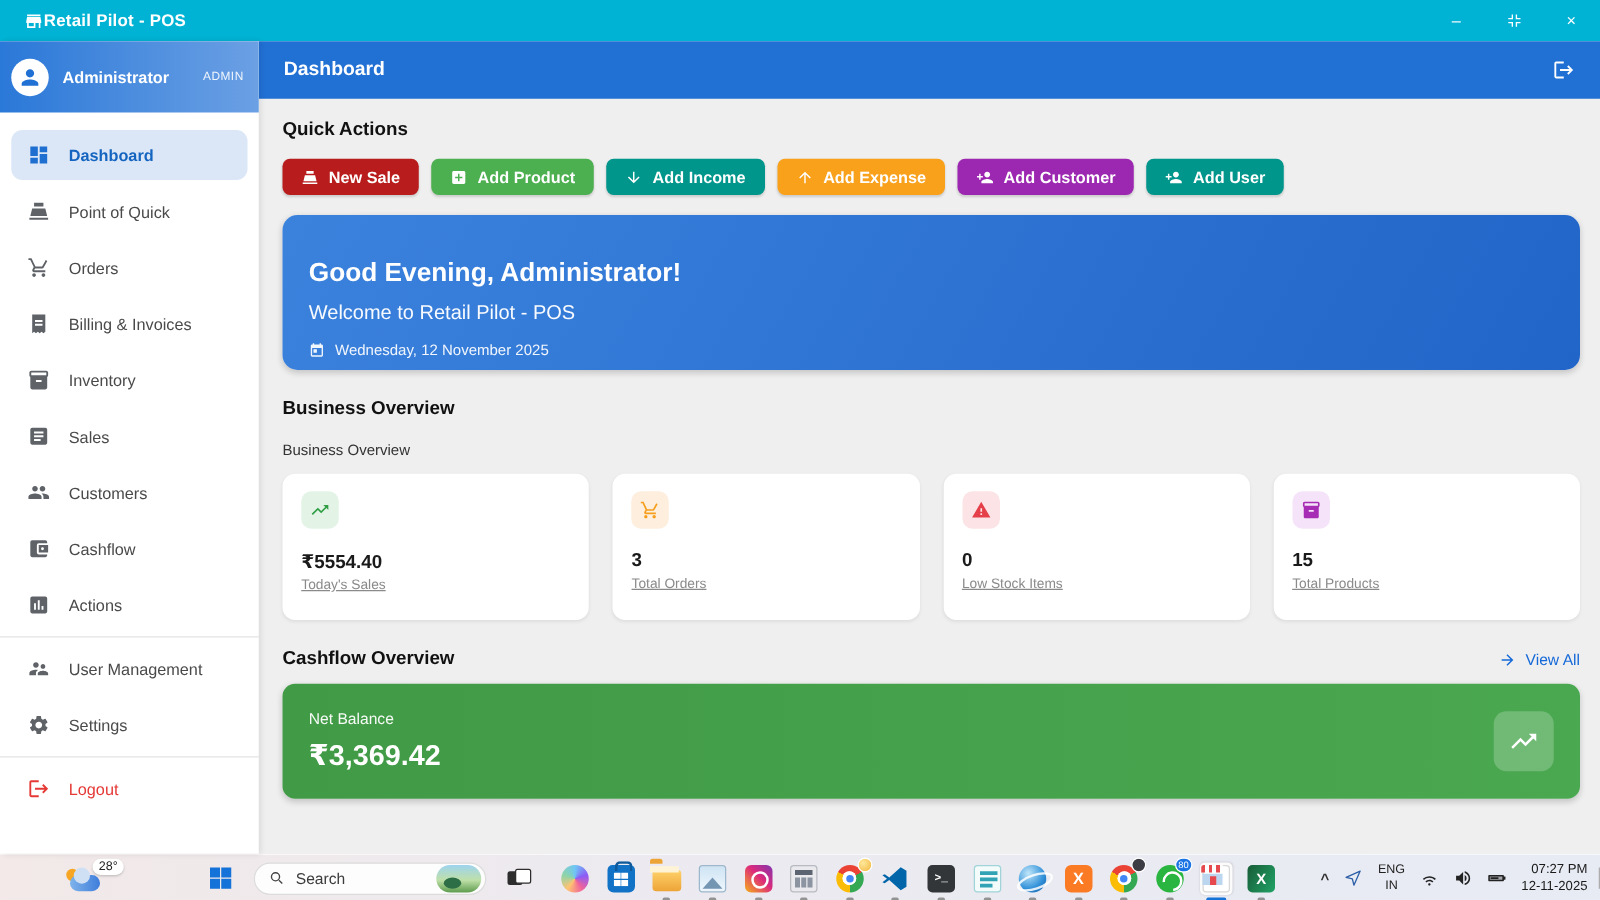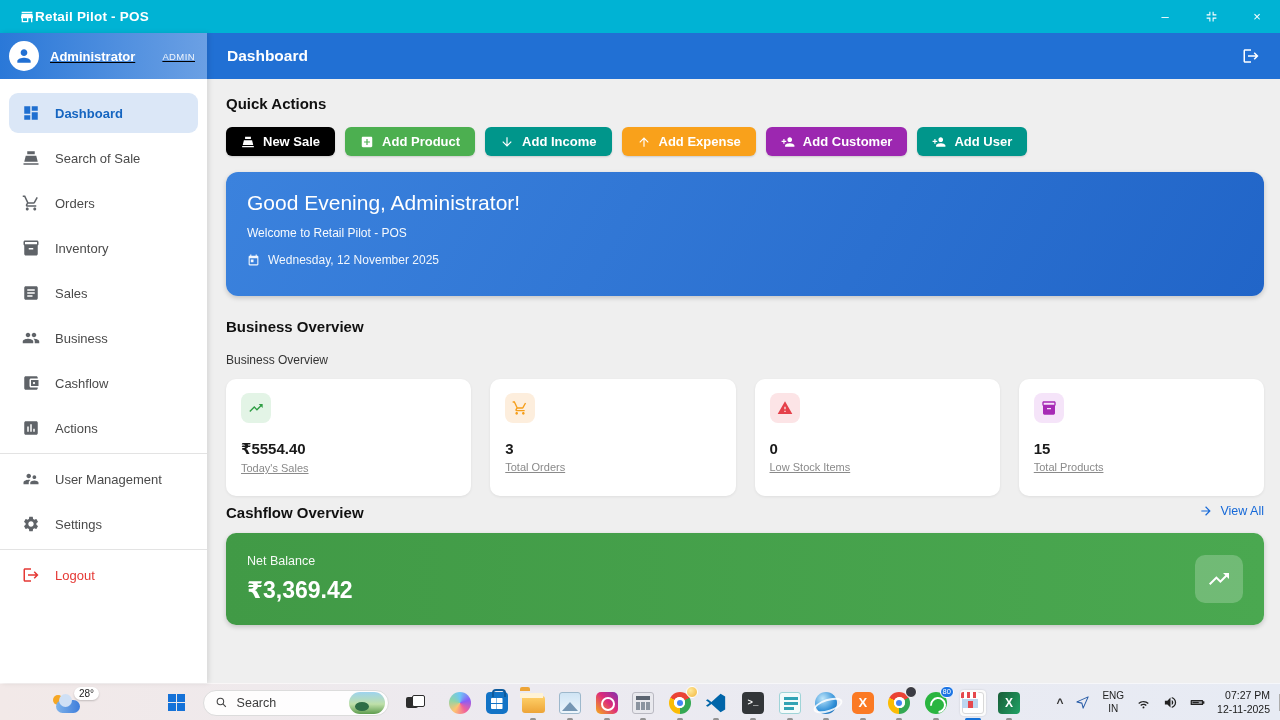--- a/index.html
+++ b/index.html
@@ -12,22 +12,22 @@
   .tb-title { font-size:13.5px; font-weight:bold; letter-spacing:.2px; }
   .tb-controls { margin-left:auto; display:flex; height:100%; }
   .tb-ctl { width:46px; height:100%; display:flex; align-items:center; justify-content:center;
     font-size:13px; cursor:pointer; }
   .tb-ctl svg { width:13px; height:13px; }
 
   
   .app { display:flex; height:650px; }
   .sidebar { width:207px; background:#fff; display:flex; flex-direction:column;
     box-shadow:2px 0 5px rgba(0,0,0,.10); z-index:2; }
-  .sb-header { height:46px; background:linear-gradient(90deg,#2a78d8,#6ba0e4);
-    display:flex; align-items:center; padding:0 12px 0 9px; gap:11px; flex:0 0 auto;text-decoration:underline; }
+  .sb-header { height:57px; background:linear-gradient(90deg,#2a78d8,#6ba0e4);
+    display:flex; align-items:center; padding:0 12px 0 9px; gap:11px; flex:0 0 auto; }
   .avatar { width:30px; height:30px; border-radius:50%; background:#fff; display:flex;
     align-items:center; justify-content:center; }
   .avatar svg { width:20px; height:20px; fill:#2170d4; }
   .sb-name { color:#fff; font-weight:bold; font-size:13px; }
   .sb-badge { margin-left:auto; color:rgba(255,255,255,.9); font-size:9.5px; letter-spacing:.4px; }
   .sb-nav { flex:1; padding-top:9px; }
   .sb-item { height:40px; margin:5px 9px; border-radius:9px; display:flex; align-items:center;
     gap:15px; padding-left:13px; font-size:13px; color:#4a4a4a; cursor:pointer; }
   .sb-item svg { width:18px; height:18px; fill:#5f6368; flex:0 0 auto; }
   .sb-item.active { background:#dbe7f7; color:#1565c0; font-weight:bold; }
@@ -45,49 +45,49 @@
 
   .content { padding:16px 16px 0 19px; }
   .section-h { font-size:15px; font-weight:bold; color:#111; }
 
   
   .qa-row { display:flex; gap:10px; margin-top:15px; }
   .qa-btn { height:29px; border:none; border-radius:6px; color:#fff; font-size:13px;
     font-weight:bold; display:flex; align-items:center; gap:8px; padding:0 15px;
     cursor:pointer; font-family:inherit; box-shadow:0 1px 2px rgba(0,0,0,.15); }
   .qa-btn svg { width:14px; height:14px; fill:#fff; }
-  .qa-blue{background:#000000} .qa-green{background:#4caf50} .qa-teal{background:#00968b}
+  .qa-blue{background:#b91c1c} .qa-green{background:#4caf50} .qa-teal{background:#00968b}
   .qa-orange{background:#f9a11b} .qa-purple{background:#9c27b0}
 
   
   .greet { margin-top:16px; height:124px; border-radius:12px; padding:19px 21px; color:#fff;
     background:linear-gradient(120deg,#3b82dd,#2165c8); box-shadow:0 2px 5px rgba(0,0,0,.18); }
-  .greet h2 { font-size:21px; font-weight:normal; }
-  .greet .sub { font-size:12px; margin-top:11px; color:rgba(255,255,255,.96); }
+  .greet h2 { font-size:21px; font-weight:bold;margin-top:16px; }
+  .greet .sub { font-size:16px; margin-top:11px; color:rgba(255,255,255,.96); }
   .greet .date { display:flex; align-items:center; gap:8px; margin-top:13px; font-size:12px;
     color:rgba(255,255,255,.93); }
   .greet .date svg { width:13px; height:13px; fill:rgba(255,255,255,.93); }
 
   
   .biz-sub { margin-top:18px; font-size:12px; color:#333; }
   .cards { margin-top:12px; display:grid; grid-template-columns:repeat(4,1fr); gap:19px; }
   .card { background:#fff; border-radius:10px; height:117px; padding:14px 15px;
     box-shadow:0 1px 3px rgba(0,0,0,.07); }
   .chip { width:30px; height:30px; border-radius:8px; display:flex; align-items:center;
     justify-content:center; }
   .chip svg { width:16px; height:16px; }
   .card .val { margin-top:17px; font-size:15px; font-weight:bold; color:#1a1a1a; }
   .card .lbl { margin-top:4px; font-size:11px; color:#8a8a8a;text-decoration:underline; }
   .chip.c0{background:#e3f4e6} .chip.c0 svg{fill:#2f9e44}
   .chip.c1{background:#fdeedd} .chip.c1 svg{fill:#f59e1b}
   .chip.c2{background:#fce4e6} .chip.c2 svg{fill:#e5404a}
   .chip.c3{background:#f5e4f9} .chip.c3 svg{fill:#a62bb5}
 
   
-  .cf-head { margin-top:8px; display:flex; align-items:flex-start;gap:10px; }
+  .cf-head { margin-top:22px; display:flex; align-items:flex-end;gap:10px; }
   .view-all { margin-left:auto; display:flex; align-items:center; gap:7px; color:#1669d8;
     font-size:12.5px; cursor:pointer; }
   .view-all svg { width:14px; height:14px; fill:#1669d8; }
   .net-card { margin-top:12px; height:92px; border-radius:10px; padding:17px 21px;
     background:linear-gradient(90deg,#419a46,#4aa850); color:#fff; display:flex;
     align-items:center; box-shadow:0 2px 5px rgba(0,0,0,.18); }
   .net-card .nb-l { font-size:12.5px; color:rgba(255,255,255,.95); }
   .net-card .nb-v { font-size:23px; font-weight:bold; margin-top:9px; }
   .net-chip { margin-left:auto; width:48px; height:48px; border-radius:10px;
     background:rgba(255,255,255,.22); display:flex; align-items:center; justify-content:center; }
@@ -241,45 +241,51 @@
       <div class="sb-item active">
         <svg viewBox="0 0 24 24">
             <path d="M3 13h8V3H3v10zm0 8h8v-6H3v6zm10 0h8V11h-8v10zm0-18v6h8V3h-8z"></path>
           </svg>
         <span>Dashboard</span>
       </div>
       <div class="sb-item">
         <svg viewBox="0 0 24 24">
             <path d="M7 3h10v4H7zM5 9h14l2 8H3zM2 19h20v2H2z"></path>
           </svg>
-        <span>Search of Sale</span>
+        <span>Point of Quick</span>
       </div>
       <div class="sb-item">
         <svg viewBox="0 0 24 24">
             <path d="M7 18c-1.1 0-1.99.9-1.99 2S5.9 22 7 22s2-.9 2-2-.9-2-2-2zm10 0c-1.1 0-1.99.9-1.99 2s.89 2 1.99 2 2-.9 2-2-.9-2-2-2zm-9.83-3.25l.03-.12.9-1.63h7.45c.75 0 1.41-.41 1.75-1.03l3.86-7.01L19.42 4h-.01l-1.1 2-2.76 5H8.53l-.13-.27L6.16 6l-.95-2-.94-2H1v2h2l3.6 7.59-1.35 2.45c-.16.28-.25.61-.25.96 0 1.1.9 2 2 2h12v-2H7.42c-.13 0-.25-.11-.25-.25z"></path>
           </svg>
         <span>Orders</span>
       </div>
       <div class="sb-item">
         <svg viewBox="0 0 24 24">
+            <path d="M19 2H5v20l2-1.5L9 22l2-1.5L13 22l2-1.5L17 22l2-1.5V2zm-3 12H8v-2h8v2zm0-4H8V8h8v2z"></path>
+          </svg>
+        <span>Billing &amp; Invoices</span>
+      </div>
+      <div class="sb-item">
+        <svg viewBox="0 0 24 24">
             <path d="M20 2H4c-1 0-2 .9-2 2v3.01c0 .72.43 1.34 1 1.69V20c0 1.1 1.1 2 2 2h14c.9 0 2-.9 2-2V8.7c.57-.35 1-.97 1-1.69V4c0-1.1-1-2-2-2zm-5 12H9v-2h6v2zm5-7H4V4h16v3z"></path>
           </svg>
         <span>Inventory</span>
       </div>
       <div class="sb-item">
         <svg viewBox="0 0 24 24">
             <path d="M19 3H5c-1.1 0-2 .9-2 2v14c0 1.1.9 2 2 2h14c1.1 0 2-.9 2-2V5c0-1.1-.9-2-2-2zm-5 14H7v-2h7v2zm3-4H7v-2h10v2zm0-4H7V7h10v2z"></path>
           </svg>
         <span>Sales</span>
       </div>
       <div class="sb-item">
         <svg viewBox="0 0 24 24">
             <path d="M16 11c1.66 0 2.99-1.34 2.99-3S17.66 5 16 5s-3 1.34-3 3 1.34 3 3 3zm-8 0c1.66 0 2.99-1.34 2.99-3S9.66 5 8 5 5 6.34 5 8s1.34 3 3 3zm0 2c-2.33 0-7 1.17-7 3.5V19h14v-2.5c0-2.33-4.67-3.5-7-3.5zm8 0c-.29 0-.62.02-.97.05 1.16.84 1.97 1.97 1.97 3.45V19h6v-2.5c0-2.33-4.67-3.5-7-3.5z"></path>
           </svg>
-        <span>Business</span>
+        <span>Customers</span>
       </div>
       <div class="sb-item">
         <svg viewBox="0 0 24 24">
             <path d="M21 18v1c0 1.1-.9 2-2 2H5c-1.11 0-2-.9-2-2V5c0-1.1.89-2 2-2h14c1.1 0 2 .9 2 2v1h-9c-1.11 0-2 .9-2 2v8c0 1.1.89 2 2 2h9zm-9-2h10V8H12v8zm4-2.5c-.83 0-1.5-.67-1.5-1.5s.67-1.5 1.5-1.5 1.5.67 1.5 1.5-.67 1.5-1.5 1.5z"></path>
           </svg>
         <span>Cashflow</span>
       </div>
       <div class="sb-item">
         <svg viewBox="0 0 24 24">
             <path d="M19 3H5c-1.1 0-2 .9-2 2v14c0 1.1.9 2 2 2h14c1.1 0 2-.9 2-2V5c0-1.1-.9-2-2-2zM9 17H7v-7h2v7zm4 0h-2V7h2v10zm4 0h-2v-4h2v4z"></path>

